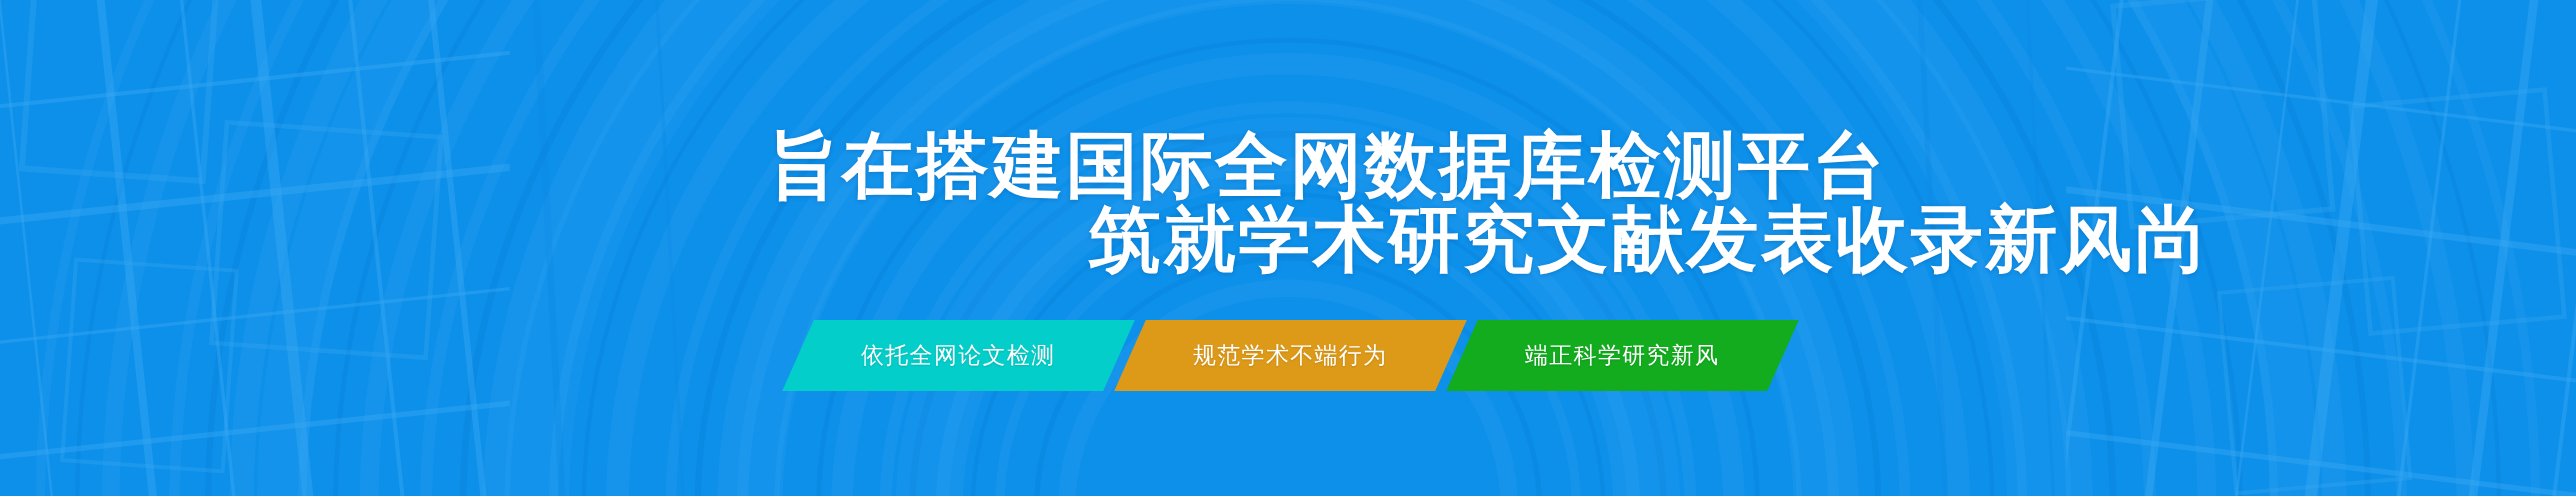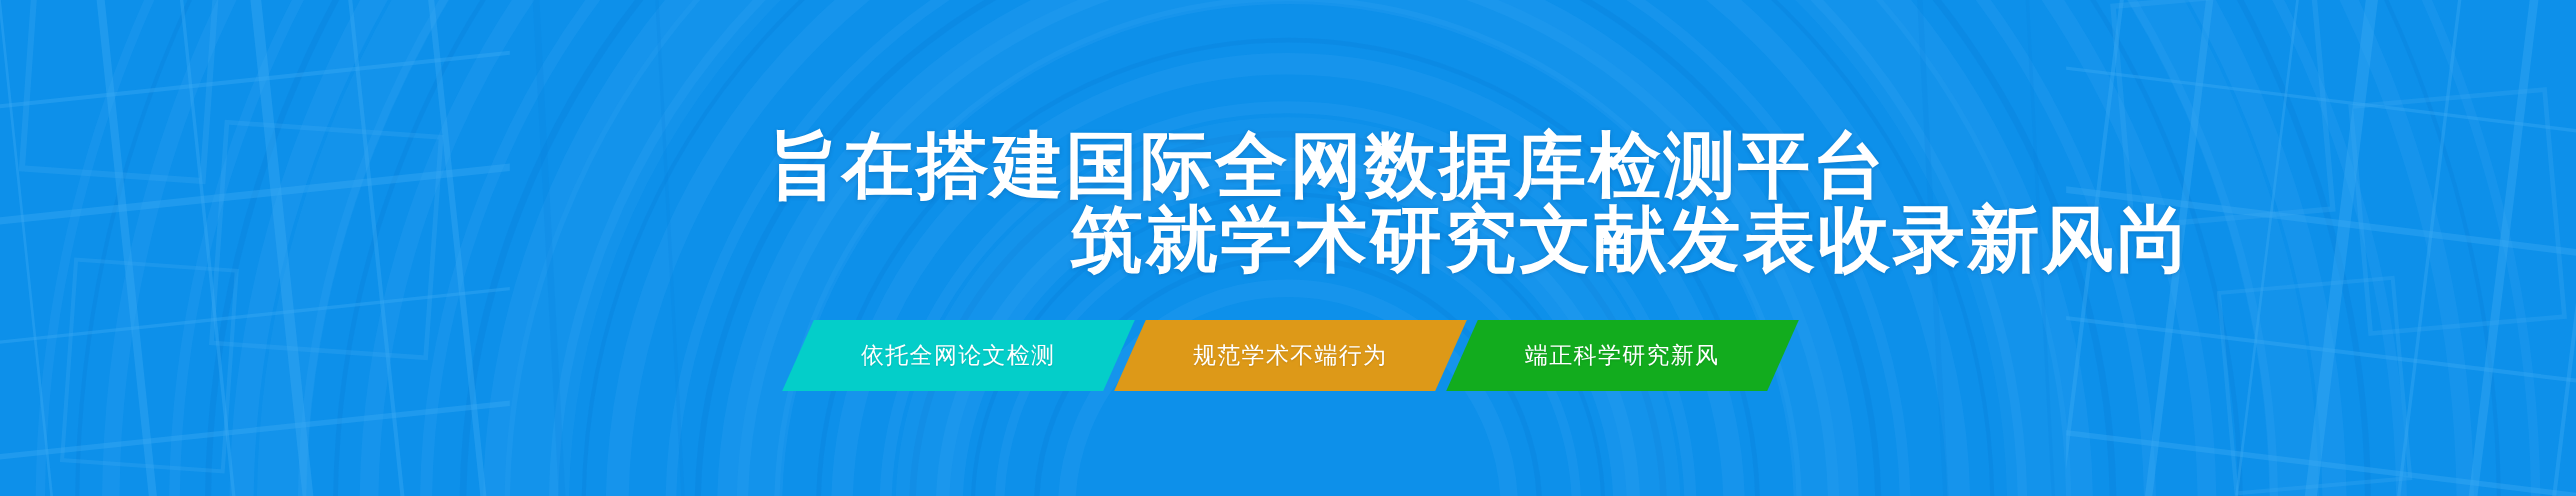--- a/index.html
+++ b/index.html
@@ -171,21 +171,21 @@
         <line x1="820" y1="-60" x2="820" y2="820" stroke-width="10"></line>
         <line x1="1000" y1="-60" x2="1000" y2="820" stroke-width="5"></line>
         <line x1="2880" y1="-60" x2="2880" y2="820" stroke-width="8"></line>
         <line x1="3040" y1="-60" x2="3040" y2="820" stroke-width="5"></line>
       </g>
     </g>
   </svg>
 
   <div id="headline">
     <div class="hline" id="hline1" style="color: rgb(255, 255, 255);">旨在搭建国际全网数据库检测平台</div>
-    <div class="hline" id="hline2" style="color: rgb(255, 255, 255);">筑就学术研究文献发表收录新风尚</div>
+    <div class="hline" id="hline2" style="color: rgb(255, 255, 255); margin-left: 18px;">筑就学术研究文献发表收录新风尚</div>
   </div>
 
   <div id="tabs">
     <div class="tab" id="tab-0" style="background: rgb(4, 206, 201);">
       <span class="tab-label" style="color: rgb(255, 255, 255);">依托全网论文检测</span>
     </div>
     <div class="tab" id="tab-1" style="background: rgb(221, 153, 24);">
       <span class="tab-label" style="color: rgb(255, 255, 255);">规范学术不端行为</span>
     </div>
     <div class="tab" id="tab-2" style="background: rgb(18, 172, 30);">

